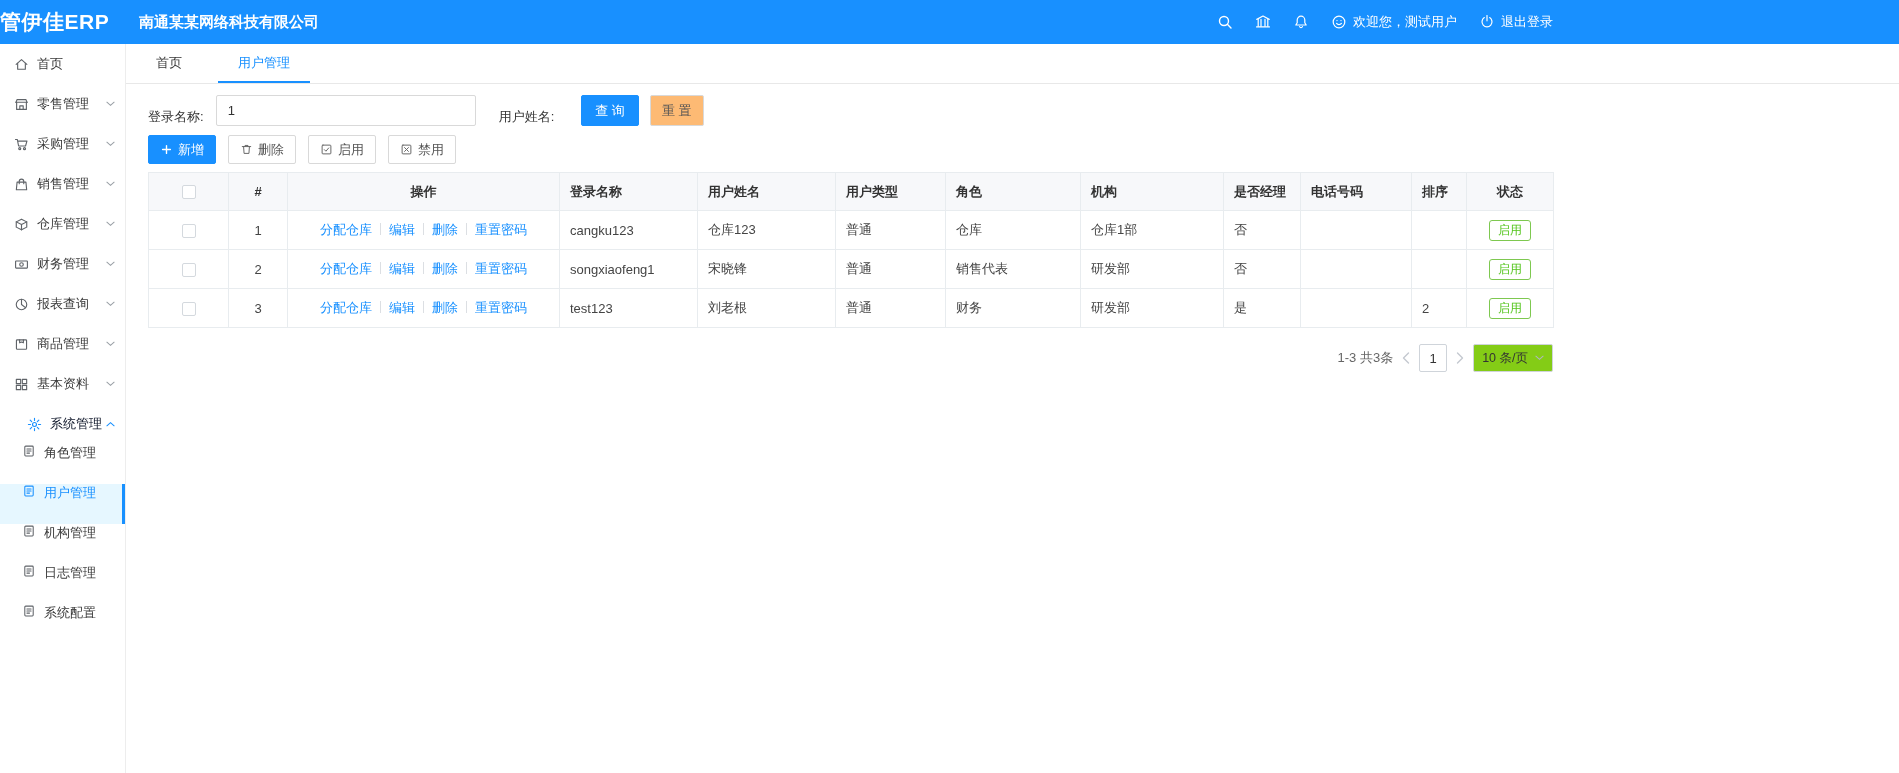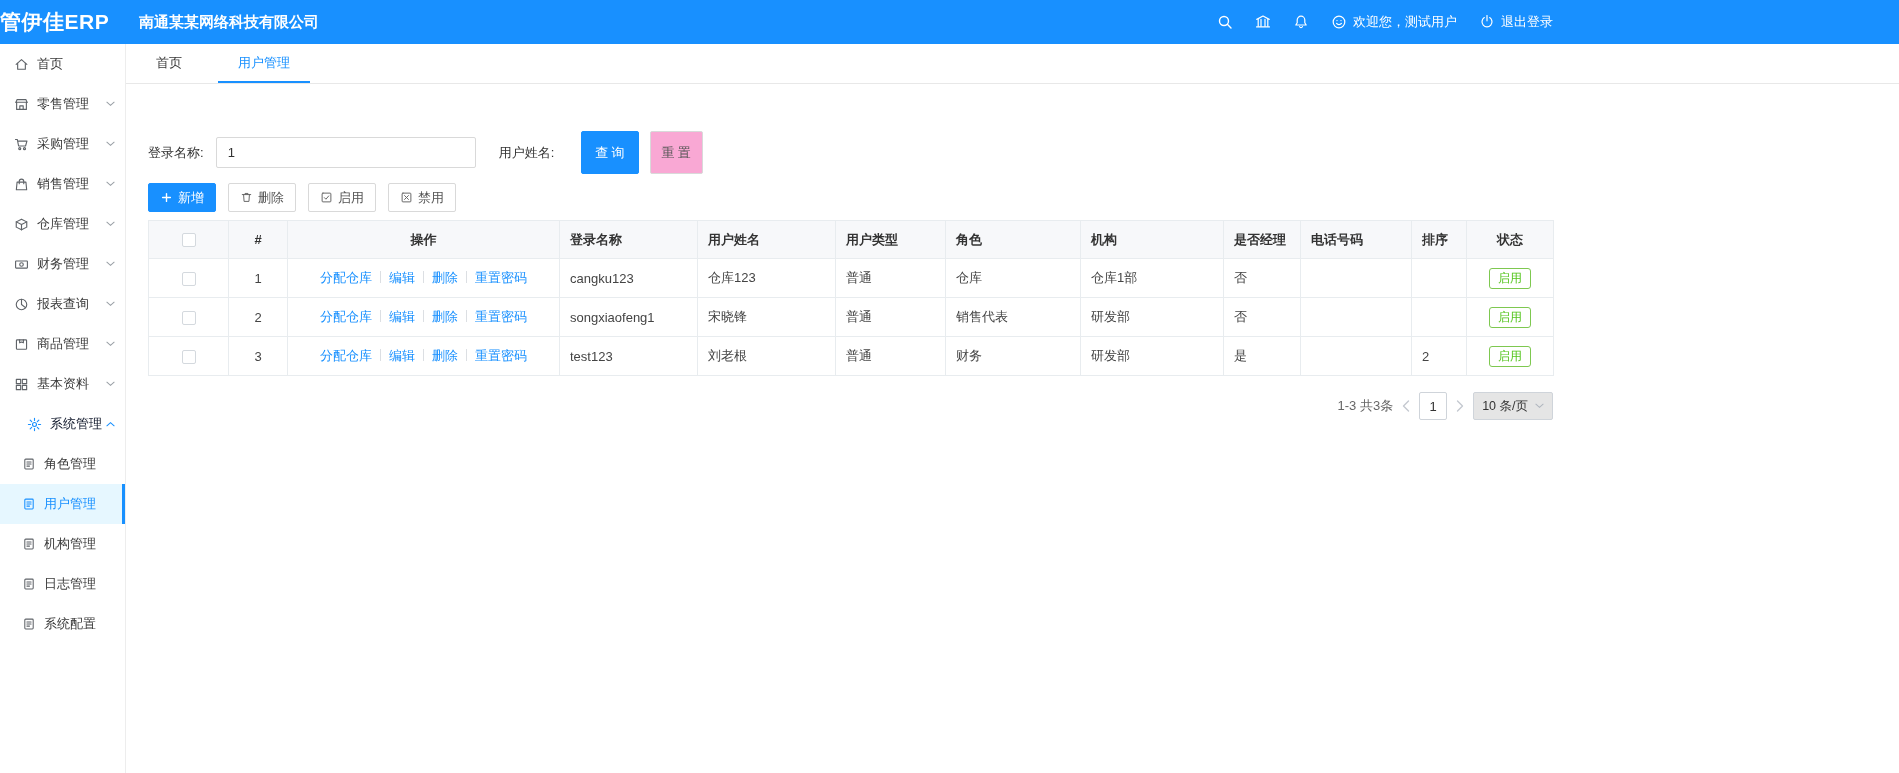--- a/index.html
+++ b/index.html
@@ -23,45 +23,45 @@
 
   
   .sidebar { position:absolute; top:44px; left:0; width:126px; height:729px;
     background:#fff; border-right:1px solid #ededed; }
   .nav-item { height:40px; display:flex; align-items:center; padding:0 10px 0 14px;
     font-size:13px; color:#3a3a3a; cursor:pointer; white-space:nowrap; }
   .nav-ic { width:15px; margin-right:8px; color:#5f6368; display:flex; flex:0 0 15px; }
   .nav-chev { margin-left:auto; color:#9aa0a6; display:flex; }
   .nav-item.active-parent { color:#0f172a;padding-left:27px; }
   .nav-item.active-parent .nav-ic, .nav-item.active-parent .nav-chev { color:#1890ff; }
-  .sub-item { height:40px; display:flex; align-items:center; padding-left:22px;
+  .sub-item { height:40px; display:flex; align-items:flex-start; padding-left:22px;
     font-size:13px; color:#3a3a3a; cursor:pointer; white-space:nowrap; }
   .sub-item .nav-ic { margin-right:7px; }
   .sub-item.active { background:#e6f7ff; color:#1890ff; border-right:3px solid #1890ff; }
   .sub-item.active .nav-ic { color:#1890ff; }
 
   
   .main { position:absolute; top:44px; left:126px; width:1773px; height:729px; }
   .tabbar { height:40px; border-bottom:1px solid #e8e8e8; display:flex; padding-left:10px; }
   .tab { padding:0 20px; margin-right:16px; font-size:13px; color:#3a3a3a;
     display:flex; align-items:center; border-bottom:2px solid transparent; cursor:pointer; }
   .tab.active { color:#1890ff; border-bottom-color:#1890ff; }
 
   .content { padding:11px 0 0 22px; }
 
   
-  .filter-row { display:flex; align-items:center; font-size:13px;margin-top:36px; }
+  .filter-row { display:flex; align-items:flex-end; font-size:13px; }
   .f-label { margin-right:12px; color:#333; }
   .f-input { width:260px; height:31px; border:1px solid #d9d9d9; border-radius:2px;
     padding:0 11px; font-size:13px; color:#333; outline:none; font-family:inherit; }
   .f-input::placeholder { color:#bfbfbf; }
   .ml24 { margin-left:23px; }
-  .btn { height:43px; border-radius:2px; font-size:13px; cursor:pointer; font-family:Liberation Serif, serif; }
+  .btn { height:31px; border-radius:2px; font-size:13px; cursor:pointer; font-family:Liberation Sans, sans-serif; }
   .btn-primary { margin-left:15px; padding:0 13px; background:#1890ff; color:#fff; border:1px solid #1890ff; }
-  .btn-plain { margin-left:11px; padding:0 11px; background:#f9a8d4; color:#555; border:1px solid #d9d9d9; }
+  .btn-plain { margin-left:11px; padding:0 11px; background:#fdba74; color:#555; border:1px solid #d9d9d9; }
 
   
   .toolbar { margin-top:9px; display:flex; gap:12px; }
   .tbtn { height:29px; display:inline-flex; align-items:center; gap:5px; padding:12px 11px;
     font-size:13px; border-radius:2px; border:1px solid #d9d9d9; background:#fff; color:#555;
     cursor:pointer; font-family:inherit; }
   .tbtn .t-ic { display:flex; color:#666; }
   .tbtn.primary { background:#1890ff; border-color:#1890ff; color:#fff; }
   .tbtn.primary .t-ic { color:#fff; }
 
@@ -77,21 +77,21 @@
   .sep { display:inline-block; width:1px; height:12px; background:#dcdfe3; margin:0 8px; vertical-align:-1px; }
   .badge { display:inline-block; padding:2px 8px; border:1px solid #7ec850; color:#52c41a;
     border-radius:3px; font-size:12px; background:#fff; line-height:15px; }
 
   
   .pager { width:1405px; display:flex; justify-content:flex-end; align-items:center;
     margin-top:16px; gap:9px; font-size:13px; color:#666; }
   .pg-chev { display:flex; align-items:center; cursor:pointer; }
   .page-box { min-width:28px; height:28px; border:1px solid #cfd4da; border-radius:2px;
     display:flex; align-items:center; justify-content:center; color:#333; background:#fff; cursor:pointer; }
-  .size-select { height:28px; border:1px solid #cfd4da; border-radius:2px; background:#e5e5e5;
+  .size-select { height:28px; border:1px solid #cfd4da; border-radius:2px; background:#84cc16;
     display:flex; align-items:center; gap:7px; padding:0 8px; color:#333; font-size:12.5px; cursor:pointer; }
 </style>
 </head>
 <body>
 
 <header class="topbar">
   <div class="logo">管伊佳ERP</div>
   <div class="company">南通某某网络科技有限公司</div>
   <div class="topbar-right">
     <span class="tb-ic">

